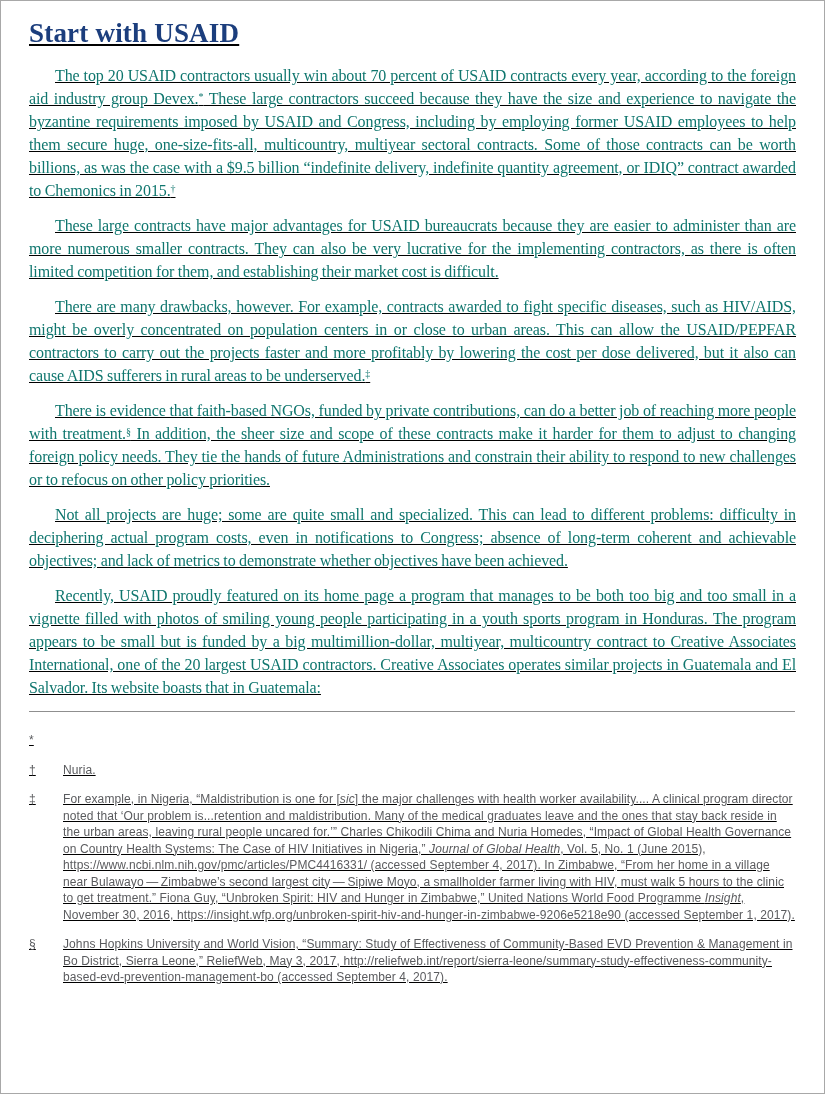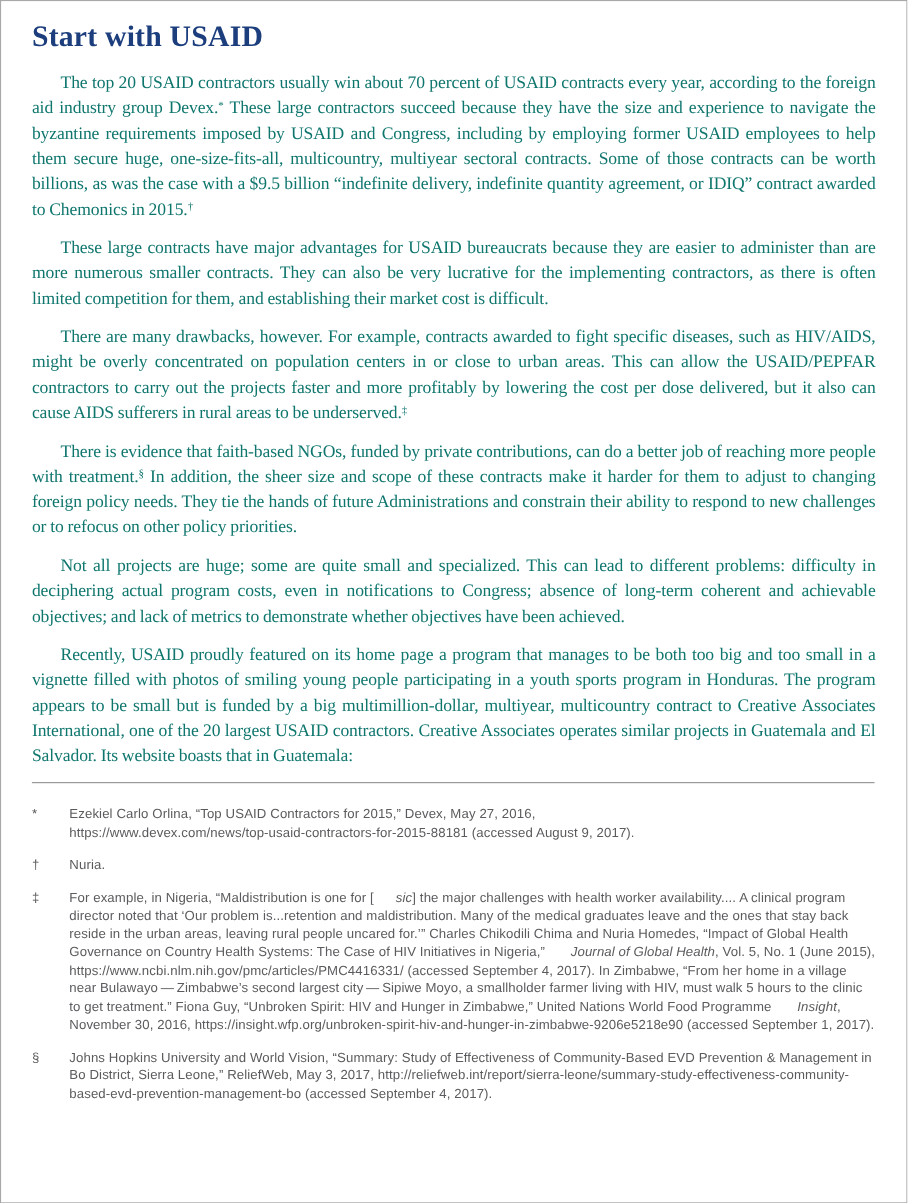--- a/index.html
+++ b/index.html
@@ -4,20 +4,21 @@
 <style>
   html, body { margin: 0; padding: 0; background: #ffffff; }
   .page {
     position: relative;
     width: 823px;
     height: 1092px;
     border: 1px solid #a8a8a8;
     background: #ffffff;
     overflow: hidden;
     box-sizing: content-box;
+    text-decoration: underline;
   }
   .content { padding: 13px 28px 0 28px; }
 
   .doc-title {
     font-family: "Liberation Serif", serif;
     font-weight: 700;
     font-size: 27px;
     line-height: 32px;
     letter-spacing: 0.2px;
     color: #1c3e7d;
@@ -53,21 +54,21 @@
   .footnotes {
     font-family: "Liberation Sans", sans-serif;
     font-size: 12px;
     line-height: 16.5px;
     color: #5a5b5e;
     letter-spacing: 0.1px;
   }
   .footnote { display: flex; margin: 0 0 13px 0; }
   .fn-marker { flex: none; width: 34px; }
   .fn-text { flex: 1 1 auto; }
-  .italic { font-style: italic; margin-left: 20px; }
+  .italic { font-style: italic; }
 </style>
 </head>
 <body>
 
 <div class="page">
   <div class="content">
 
     <h1 class="doc-title">Start with USAID</h1>
 
     <div class="body-text">
@@ -77,21 +78,21 @@
         <p><span>There is evidence that faith-based NGOs, funded by private contributions, can do a better job of reaching more people with treatment.</span><sup class="fn-ref">§</sup><span> In addition, the sheer size and scope of these contracts make it harder for them to adjust to changing foreign policy needs. They tie the hands of future Administrations and constrain their ability to respond to new challenges or to refocus on other policy priorities.</span></p>
         <p><span>Not all projects are huge; some are quite small and specialized. This can lead to different problems: difficulty in deciphering actual program costs, even in notifications to Congress; absence of long-term coherent and achievable objectives; and lack of metrics to demonstrate whether objectives have been achieved.</span></p>
         <p><span>Recently, USAID proudly featured on its home page a program that manages to be both too big and too small in a vignette filled with photos of smiling young people participating in a youth sports program in Honduras. The program appears to be small but is funded by a big multimillion-dollar, multiyear, multicountry contract to Creative Associates International, one of the 20 largest USAID contractors. Creative Associates operates similar projects in Guatemala and El Salvador. Its website boasts that in Guatemala:</span></p>
       </div>
 
     <hr class="rule">
 
     <div class="footnotes">
         <div class="footnote">
           <span class="fn-marker">*</span>
-          <span class="fn-text"><span>Ezekiel Carlo Orlina, “Top USAID Contractors for 2015,” Devex, May 27, 2016,</span><br><span>https://www.devex.com/news/top-usaid-contractors-for-2015-88181 (accessed August 9, 2017).</span></span>
+          <span class="fn-text"><br></span>
         </div>
         <div class="footnote">
           <span class="fn-marker">†</span>
           <span class="fn-text"><span>Nuria.</span></span>
         </div>
         <div class="footnote">
           <span class="fn-marker">‡</span>
           <span class="fn-text"><span>For example, in Nigeria, “Maldistribution is one for [</span><span class="italic">sic</span><span>] the major challenges with health worker availability.... A clinical program director noted that ‘Our problem is...retention and maldistribution. Many of the medical graduates leave and the ones that stay back reside in the urban areas, leaving rural people uncared for.’” Charles Chikodili Chima and Nuria Homedes, “Impact of Global Health Governance on Country Health Systems: The Case of HIV Initiatives in Nigeria,” </span><span class="italic">Journal of Global Health</span><span>, Vol. 5, No. 1 (June 2015), https://www.ncbi.nlm.nih.gov/pmc/articles/PMC4416331/ (accessed September 4, 2017). In Zimbabwe, “From her home in a village near Bulawayo — Zimbabwe’s second largest city — Sipiwe Moyo, a smallholder farmer living with HIV, must walk 5 hours to the clinic to get treatment.” Fiona Guy, “Unbroken Spirit: HIV and Hunger in Zimbabwe,” United Nations World Food Programme </span><span class="italic">Insight</span><span>, November 30, 2016, https://insight.wfp.org/unbroken-spirit-hiv-and-hunger-in-zimbabwe-9206e5218e90 (accessed September 1, 2017).</span></span>
         </div>
         <div class="footnote">

